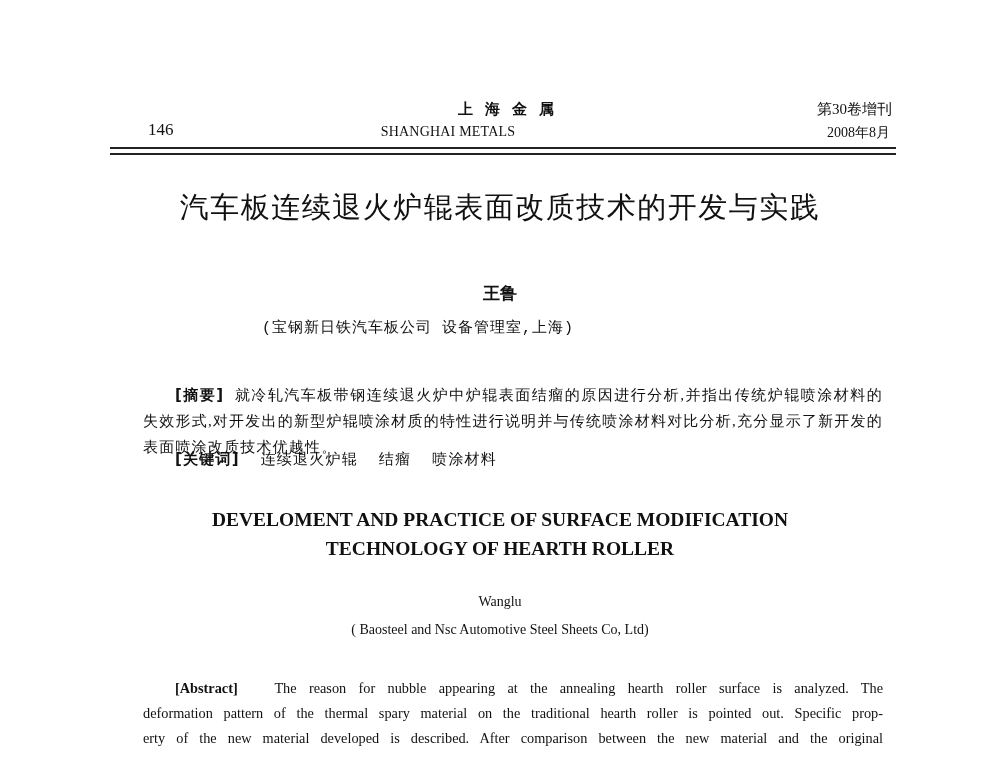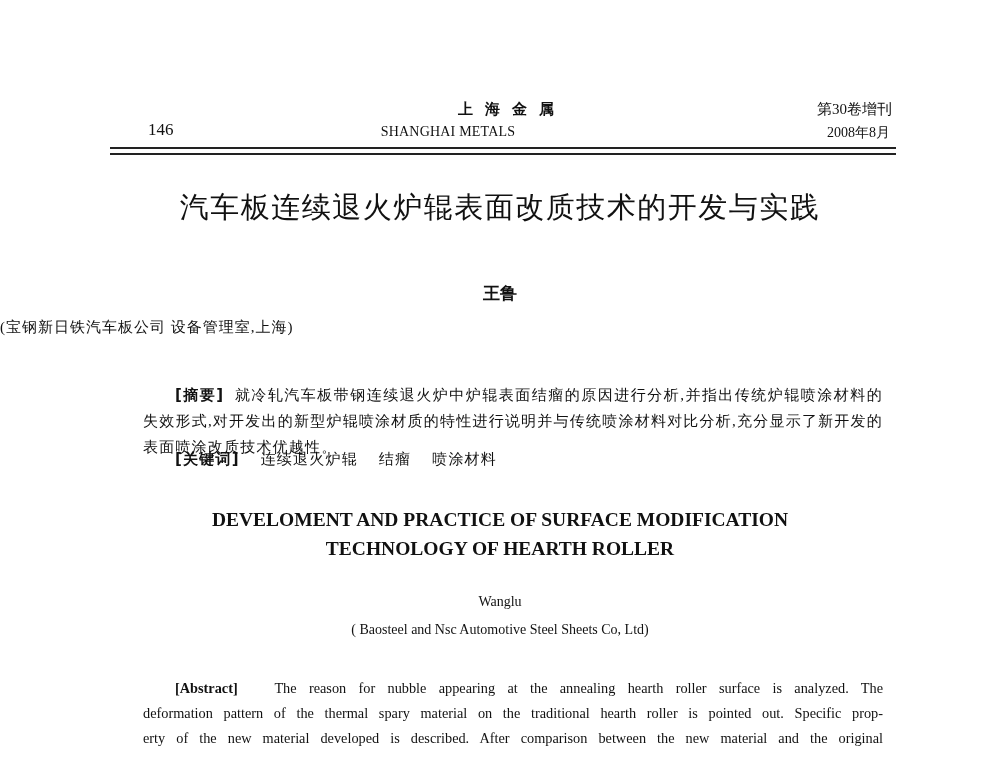--- a/index.html
+++ b/index.html
@@ -36,22 +36,22 @@
       left: 0; width: 1000px; text-align: center; top: 188px;
       font-family: "DejaVu Sans", "Liberation Sans", sans-serif;
       font-size: 29px; letter-spacing: 1.5px; color: #111;
     }
     .author-cn {
       left: 0; width: 1000px; text-align: center; top: 282px;
       font-family: "DejaVu Sans", "Liberation Sans", sans-serif;
       font-size: 17px; font-weight: bold;
     }
     .affil-cn {
-      left: 0; width: 836px; top: 318px;
-      font-size: 15px; letter-spacing: 1px;
+      left: 0; width: 836px; text-align: center; top: 318px;
+      font-size: 15px; letter-spacing: 1px; font-family: Liberation Mono, monospace;
     }
 
     
     .abs-cn {
       position: absolute;
       left: 143px; top: 370px; width: 740px;
       font-size: 15px; line-height: 26px; letter-spacing: 1.2px;
       text-align: justify;
       margin-top: 12px;
     }

